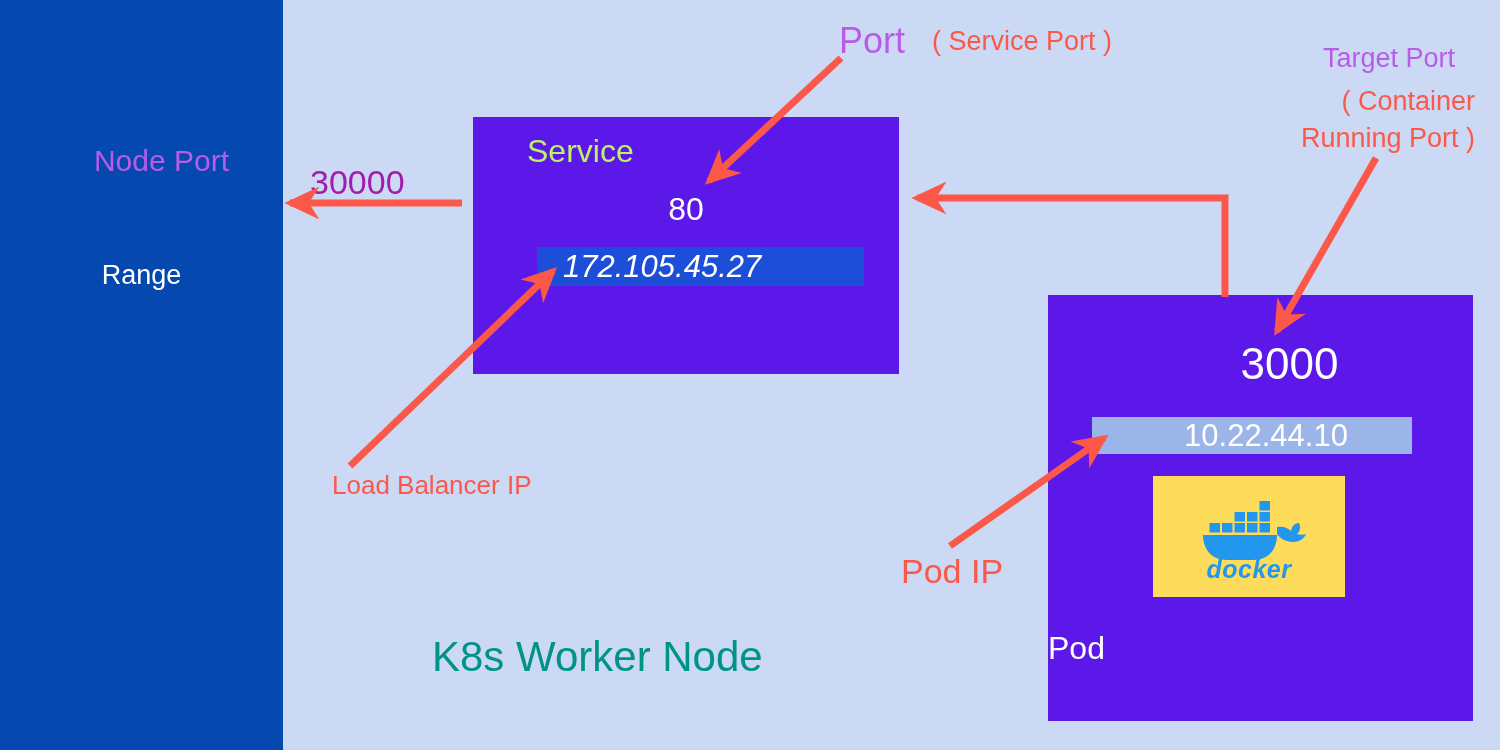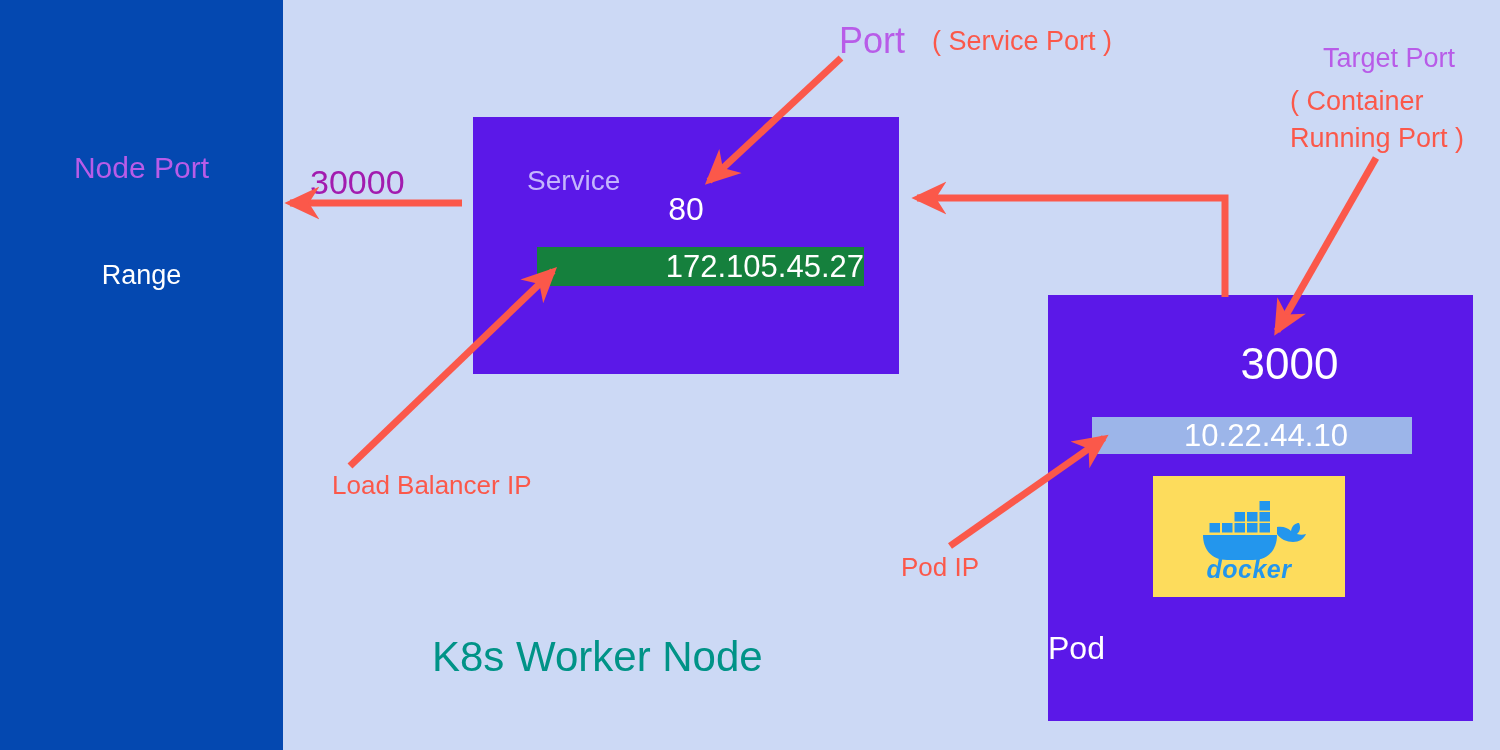--- a/index.html
+++ b/index.html
@@ -23,23 +23,24 @@
     width: 283px; height: 750px;
     background: #0448b0;
   }
   .side-label {
     position: absolute;
     width: 283px;
     text-align: center;
     line-height: 1.18;
   }
   #node-port-label {
-    top: 150px;
+    top: 143px;
     font-size: 30px;
     color: #b85ce8;
+    padding-left: 20px;
   }
   #worker-node-port-label {
     top: 205px;
     font-size: 27px;
     color: #fb584a;
     width: 330px;
   }
   #range-title {
     top: 260px;
     font-size: 27px;
@@ -61,40 +62,41 @@
 
   
   #service-box {
     position: absolute;
     left: 473px; top: 117px;
     width: 426px; height: 257px;
     background: #5b18e8;
   }
   #service-title {
     position: absolute;
-    left: 54px; top: 48px;
-    font-size: 28px;
-    color: #c4b5fd;
+    left: 54px; top: 16px;
+    font-size: 32px;
+    color: #bef264;
   }
   #service-port {
     position: absolute;
     left: 0; top: 74px;
     width: 426px;
     text-align: center;
     font-size: 32px;
     color: #ffffff;
   }
   #service-ip-bar {
     position: absolute;
     left: 64px; top: 130px;
     width: 327px; height: 39px;
-    background: #15803d;
+    background: #1d4ed8;
     display: flex;
     align-items: center;
-    justify-content: flex-end;
+    justify-content: flex-start;
+    font-style: italic;
   }
   #service-ip {
     font-size: 31px;
     color: #ffffff;
     padding-left: 26px;
   }
   #service-type {
     position: absolute;
     left: 0; top: 200px;
     width: 426px;
@@ -157,24 +159,24 @@
     position: absolute;
     white-space: nowrap;
   }
   .anno-purple { color: #b85ce8; }
   .anno-red    { color: #fb584a; }
 
   #port-label        { left: 839px;  top: 20px;  font-size: 36px; }
   #service-port-note { left: 932px;  top: 26px;  font-size: 27px; }
   #target-port-label { left: 1323px; top: 43px;  font-size: 27px; text-align: center; }
   #target-port-note  { left: 1290px; top: 83px;  font-size: 27px;
-                       width: 185px; text-align: left; white-space: normal;
+                       width: 185px; text-align: right; white-space: normal;
                        line-height: 1.38; }
   #lb-ip-label       { left: 332px;  top: 470px; font-size: 26px; }
-  #pod-ip-label      { left: 901px;  top: 552px; font-size: 26px; }
+  #pod-ip-label      { left: 901px;  top: 552px; font-size: 34px; }
 
   #worker-node-title {
     position: absolute;
     left: 432px; top: 633px;
     font-size: 42px;
     color: #009387;
   }
 
   svg#arrows {
     position: absolute;

